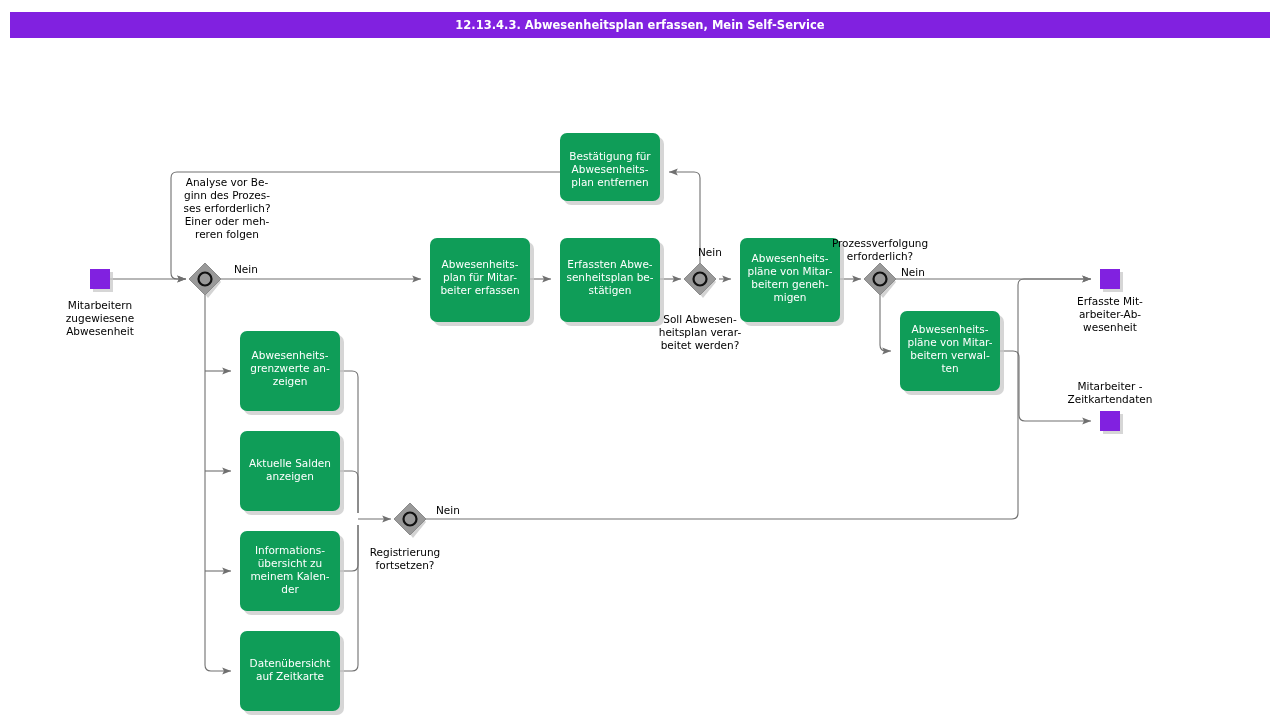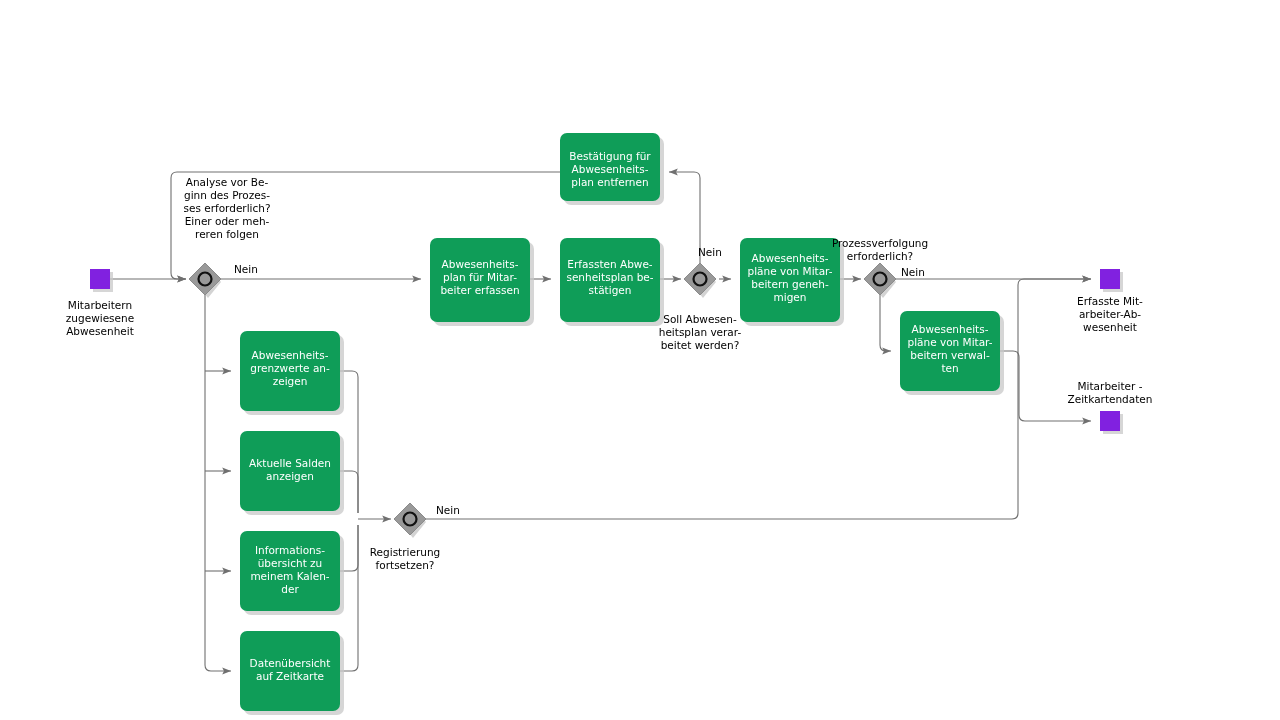--- a/index.html
+++ b/index.html
@@ -98,20 +98,23 @@
     fill: #000000;
     font-family: "DejaVu Sans", sans-serif;
     font-size: 10.5px;
   }
 </style>
 </head>
 <body>
 
 <div id="app">
 
+  <div id="titlebar">
+    <div id="titlebar-text">12.13.4.3. Abwesenheitsplan erfassen, Mein Self-Service</div>
+  </div>
 
   <svg id="canvas" viewBox="0 0 1280 720" width="1280" height="720" xmlns="http://www.w3.org/2000/svg">
     <defs>
       <marker id="arrow" markerWidth="9" markerHeight="9" refX="8" refY="3.2" orient="auto" markerUnits="strokeWidth">
         <path d="M0,0 L8,3.2 L0,6.4 L1.6,3.2 z" fill="#707070"></path>
       </marker>
     </defs>
 
     <g id="connections-layer">
 

